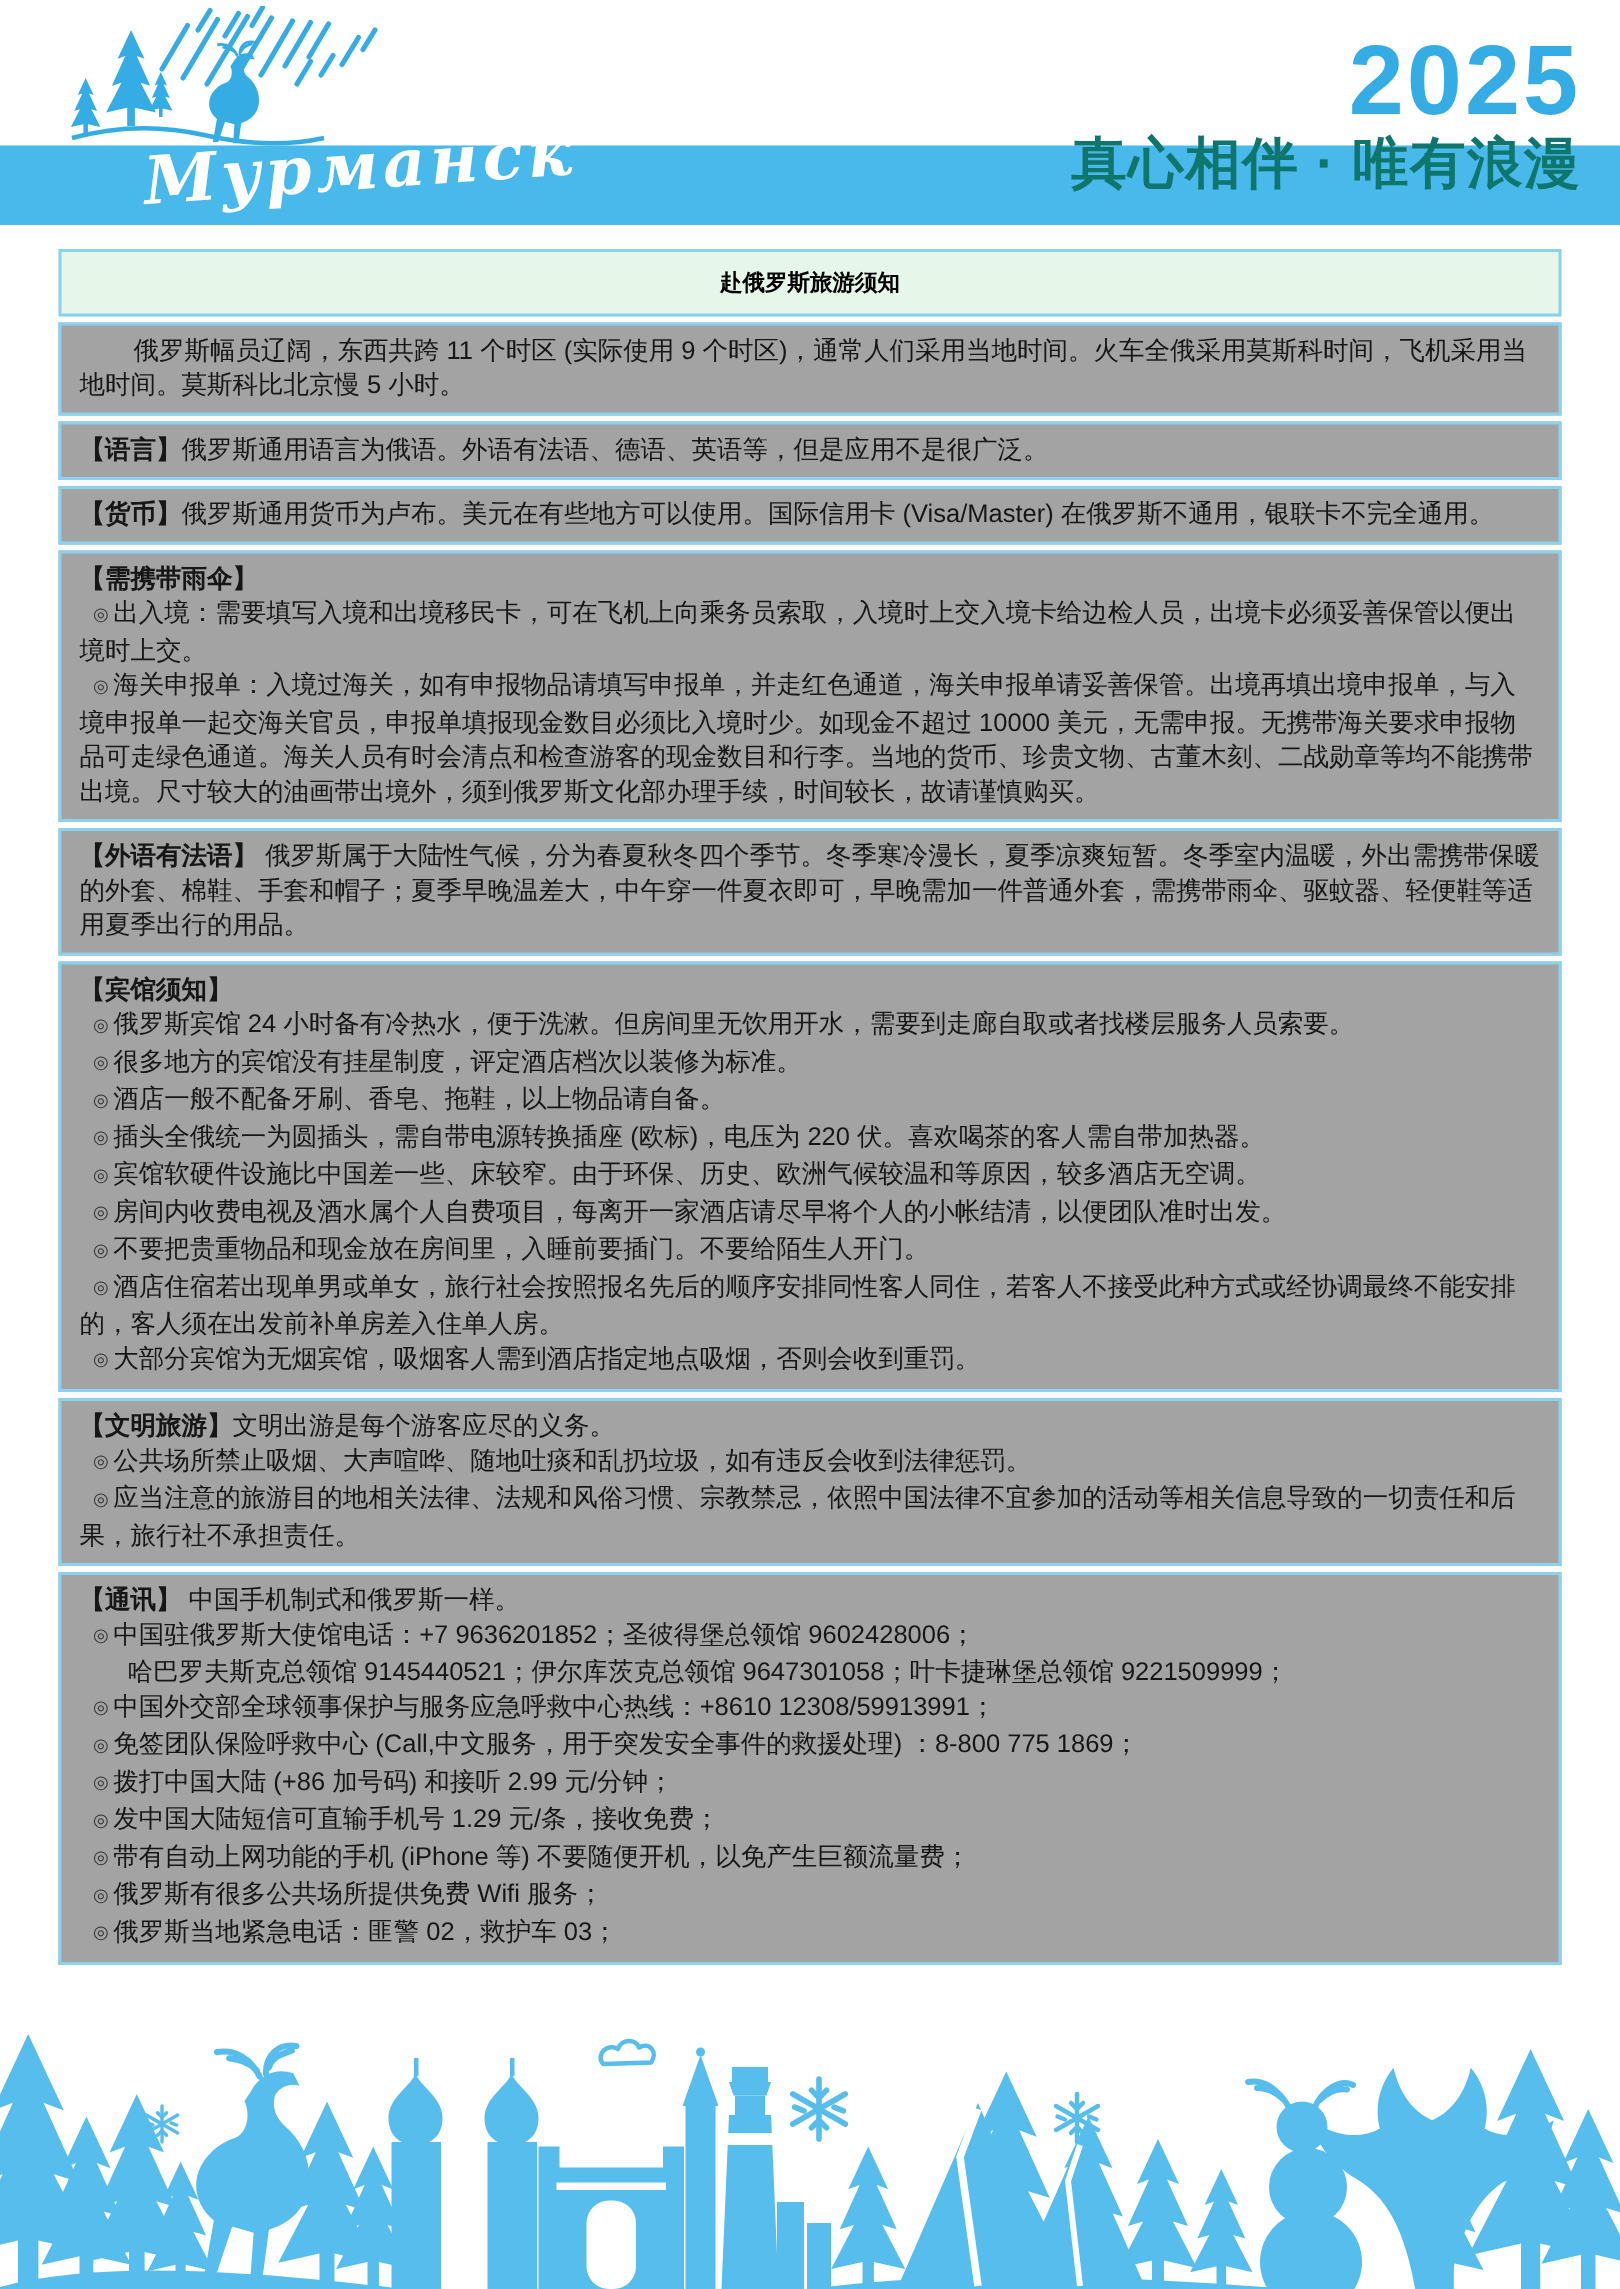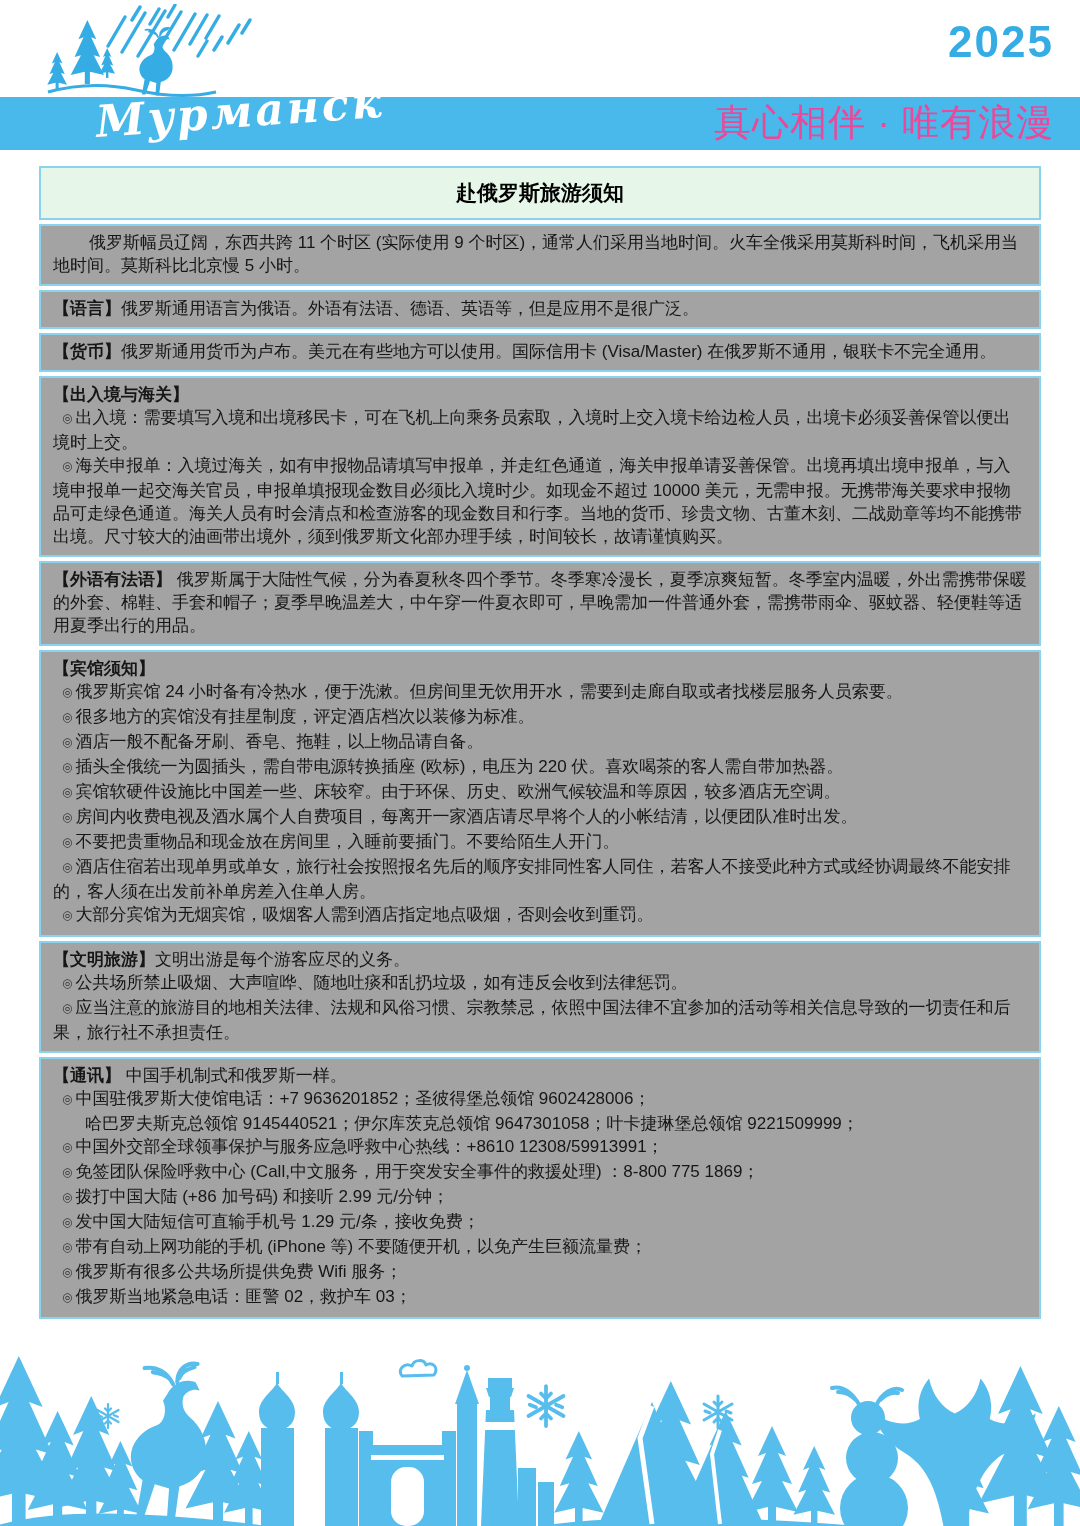--- a/index.html
+++ b/index.html
@@ -15,30 +15,30 @@
   body{font-family:"Liberation Sans","DejaVu Sans",sans-serif;color:var(--ink);}
   .page{position:relative;width:1080px;height:1526px;background:#fff;overflow:hidden;margin:0 auto;}
 
   
   .header{position:absolute;top:0;left:0;width:1080px;height:150px;}
   .band{position:absolute;top:97px;left:0;width:1080px;height:53px;background:var(--band);}
   .logo-art{position:absolute;left:46px;top:4px;width:230px;height:96px;color:var(--year);}
   .logo-script{position:absolute;left:96px;top:100px;font-family:"DejaVu Serif","Liberation Serif",serif;
     font-style:italic;font-weight:bold;font-size:44px;line-height:1;color:#fff;
     letter-spacing:3px;transform:rotate(-4deg);transform-origin:left center;white-space:nowrap;}
-  .year{position:absolute;right:26px;top:20px;font-size:44px;line-height:1;font-weight:bold;
+  .year{position:absolute;right:26px;top:20px;font-size:66px;line-height:1;font-weight:bold;
     color:var(--year);letter-spacing:2px;}
-  .slogan{position:absolute;right:26px;top:103px;font-size:37px;line-height:1.1;font-weight:normal;
-    color:#ec4899;letter-spacing:1px;white-space:nowrap;}
+  .slogan{position:absolute;right:26px;top:89px;font-size:37px;line-height:1.1;font-weight:bold;
+    color:#0f766e;letter-spacing:1px;white-space:nowrap;}
 
   
   .content{position:absolute;left:39px;top:166px;width:1002px;}
   .box{border:2px solid var(--box-border);background:#a3a3a3;margin-bottom:4px;padding:5px 12px 7px 12px;}
   .title-box{background:var(--mint);text-align:center;padding:11px 12px;}
-  .title-box h1{font-size:21px;font-weight:bold;color:#000;}
+  .title-box h1{font-size:15px;font-weight:bold;color:#000;}
   .para{font-size:17px;line-height:23px;color:var(--ink);}
   .para .label{font-weight:bold;text-align:center;}
   .first-indent{text-indent:36px;}
   .item{text-indent:9px;}
   .item.cont{text-indent:32px;}
   .marker{font-size:12px;margin-right:3px;position:relative;top:-1px;color:#333;}
 
   
   .footer-scene{position:absolute;left:0;bottom:0;width:1080px;height:176px;color:var(--silhouette);}
   .hidden-defs{position:absolute;width:0;height:0;overflow:hidden;}
@@ -98,21 +98,21 @@
         <div class="box">
           <p class="para first-indent">俄罗斯幅员辽阔，东西共跨 11 个时区 (实际使用 9 个时区)，通常人们采用当地时间。火车全俄采用莫斯科时间，飞机采用当地时间。莫斯科比北京慢 5 小时。</p>
         </div>
         <div class="box">
           <p class="para"><span class="label">【语言】</span>俄罗斯通用语言为俄语。外语有法语、德语、英语等，但是应用不是很广泛。</p>
         </div>
         <div class="box">
           <p class="para"><span class="label">【货币】</span>俄罗斯通用货币为卢布。美元在有些地方可以使用。国际信用卡 (Visa/Master) 在俄罗斯不通用，银联卡不完全通用。</p>
         </div>
         <div class="box">
-          <p class="para"><span class="label">【出入境与海关】</span></p>
+          <p class="para"><span class="label">【需携带雨伞】</span></p>
           <p class="para item"><span class="marker">◎</span>出入境：需要填写入境和出境移民卡，可在飞机上向乘务员索取，入境时上交入境卡给边检人员，出境卡必须妥善保管以便出境时上交。</p>
           <p class="para item"><span class="marker">◎</span>海关申报单：入境过海关，如有申报物品请填写申报单，并走红色通道，海关申报单请妥善保管。出境再填出境申报单，与入境申报单一起交海关官员，申报单填报现金数目必须比入境时少。如现金不超过 10000 美元，无需申报。无携带海关要求申报物品可走绿色通道。海关人员有时会清点和检查游客的现金数目和行李。当地的货币、珍贵文物、古董木刻、二战勋章等均不能携带出境。尺寸较大的油画带出境外，须到俄罗斯文化部办理手续，时间较长，故请谨慎购买。</p>
         </div>
         <div class="box">
           <p class="para"><span class="label">【外语有法语】</span> 俄罗斯属于大陆性气候，分为春夏秋冬四个季节。冬季寒冷漫长，夏季凉爽短暂。冬季室内温暖，外出需携带保暖的外套、棉鞋、手套和帽子；夏季早晚温差大，中午穿一件夏衣即可，早晚需加一件普通外套，需携带雨伞、驱蚊器、轻便鞋等适用夏季出行的用品。</p>
         </div>
         <div class="box">
           <p class="para"><span class="label">【宾馆须知】</span></p>
           <p class="para item"><span class="marker">◎</span>俄罗斯宾馆 24 小时备有冷热水，便于洗漱。但房间里无饮用开水，需要到走廊自取或者找楼层服务人员索要。</p>
           <p class="para item"><span class="marker">◎</span>很多地方的宾馆没有挂星制度，评定酒店档次以装修为标准。</p>

